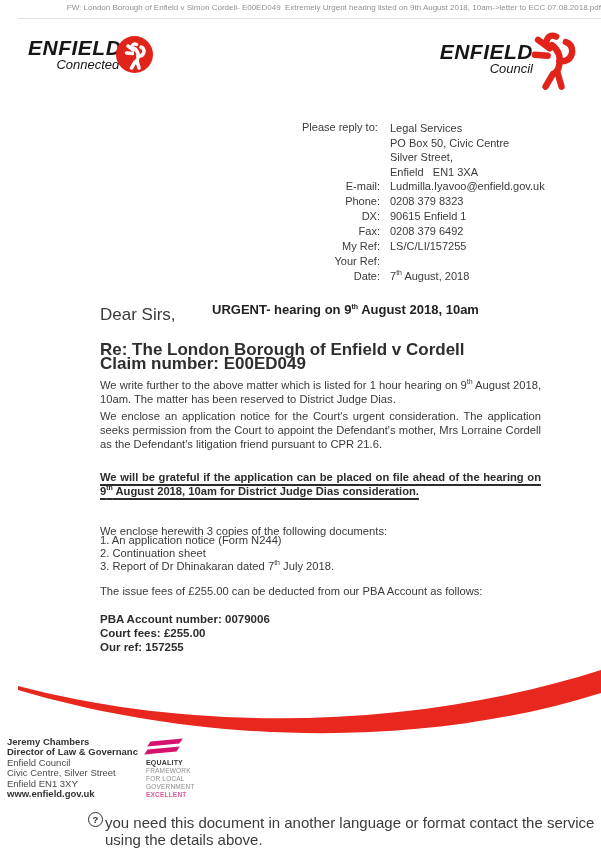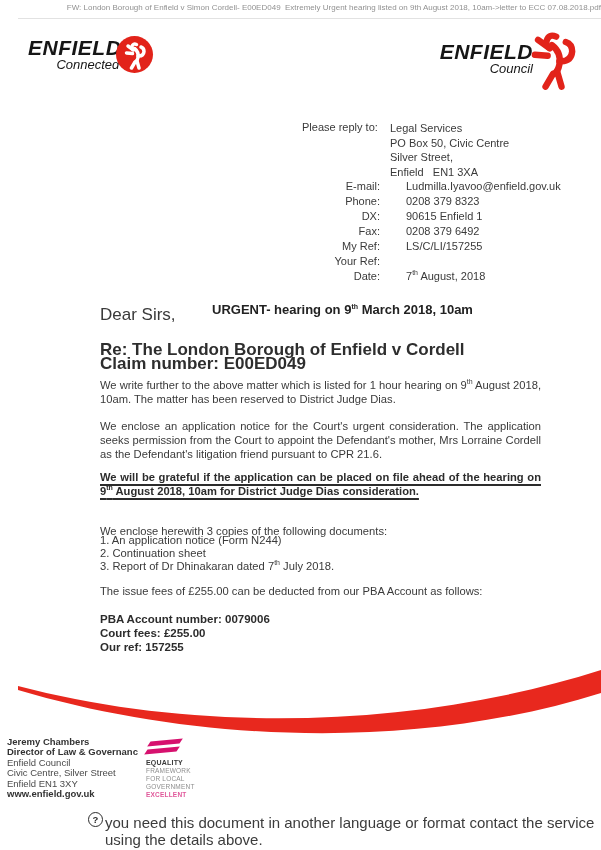--- a/index.html
+++ b/index.html
@@ -25,31 +25,31 @@
   .lion-right { left:528px; top:27px; }
 
   
   .small-txt { font-size:11px; color:#3a3a3a; }
   .reply-label { left:302px; top:121px; }
   .reply-lines { left:390px; top:121px; line-height:14.6px; }
   .recipient { left:100px; top:177px; font-weight:bold; font-size:11.5px; line-height:15px; color:#2e2e2e; }
   .contact { left:300px; top:180px; }
   .crow { display:flex; height:15px; font-size:11px; }
   .clabel { width:80px; text-align:right; }
-  .cvalue { margin-left:26px; }
+  .cvalue { margin-left:10px; }
 
   sup { font-size:7px; line-height:0; vertical-align:super; }
 
   
   .salutation { left:100px; top:305px; font-size:17px; }
   .urgent-heading { left:212px; top:302px; font-size:13px; font-weight:bold; color:#222; }
   .re-block { left:100px; top:343px; font-size:17px; font-weight:bold; line-height:14px; color:#2e2e2e; }
   .para { left:100px; width:441px; font-size:11.2px; line-height:13.8px; text-align:justify; }
   .p1 { top:379px; }
-  .p2 { top:420px; }
+  .p2 { top:410px; }
   .p3 { top:471px; font-weight:bold; color:#2c2c2c;
         text-decoration:underline; text-decoration-thickness:1.5px; text-underline-offset:2.5px; }
   .p4 { top:525px; }
   .doc-list { left:100px; top:534px; font-size:11.2px; line-height:13.2px; }
   .p5 { top:585px; }
   .pba { left:100px; top:612px; font-size:11.5px; font-weight:bold; line-height:14px; color:#2c2c2c; }
 
   
   .swoosh { left:0; top:662px; }
 
@@ -146,21 +146,21 @@
       <span class="cvalue"></span>
     </div>
     <div class="crow">
       <span class="clabel">Date:</span>
       <span class="cvalue"><span>7</span><sup>th</sup><span> August, 2018</span></span>
     </div>
   </div>
 
   <div class="abs salutation">Dear Sirs,</div>
   <div class="abs urgent-heading">
-    <span>URGENT- hearing on 9</span><sup>th</sup><span> March 2018, 10am</span>
+    <span>URGENT- hearing on 9</span><sup>th</sup><span> August 2018, 10am</span>
   </div>
 
   <div class="abs re-block">
     <div>Re: The London Borough of Enfield v Cordell</div>
     <div>Claim number: E00ED049</div>
   </div>
 
   <div class="abs para p1">
     <span>We write further to the above matter which is listed for 1 hour hearing on 9</span><sup>th</sup><span> August 2018, 10am. The matter has been reserved to District Judge Dias.</span>
   </div>

